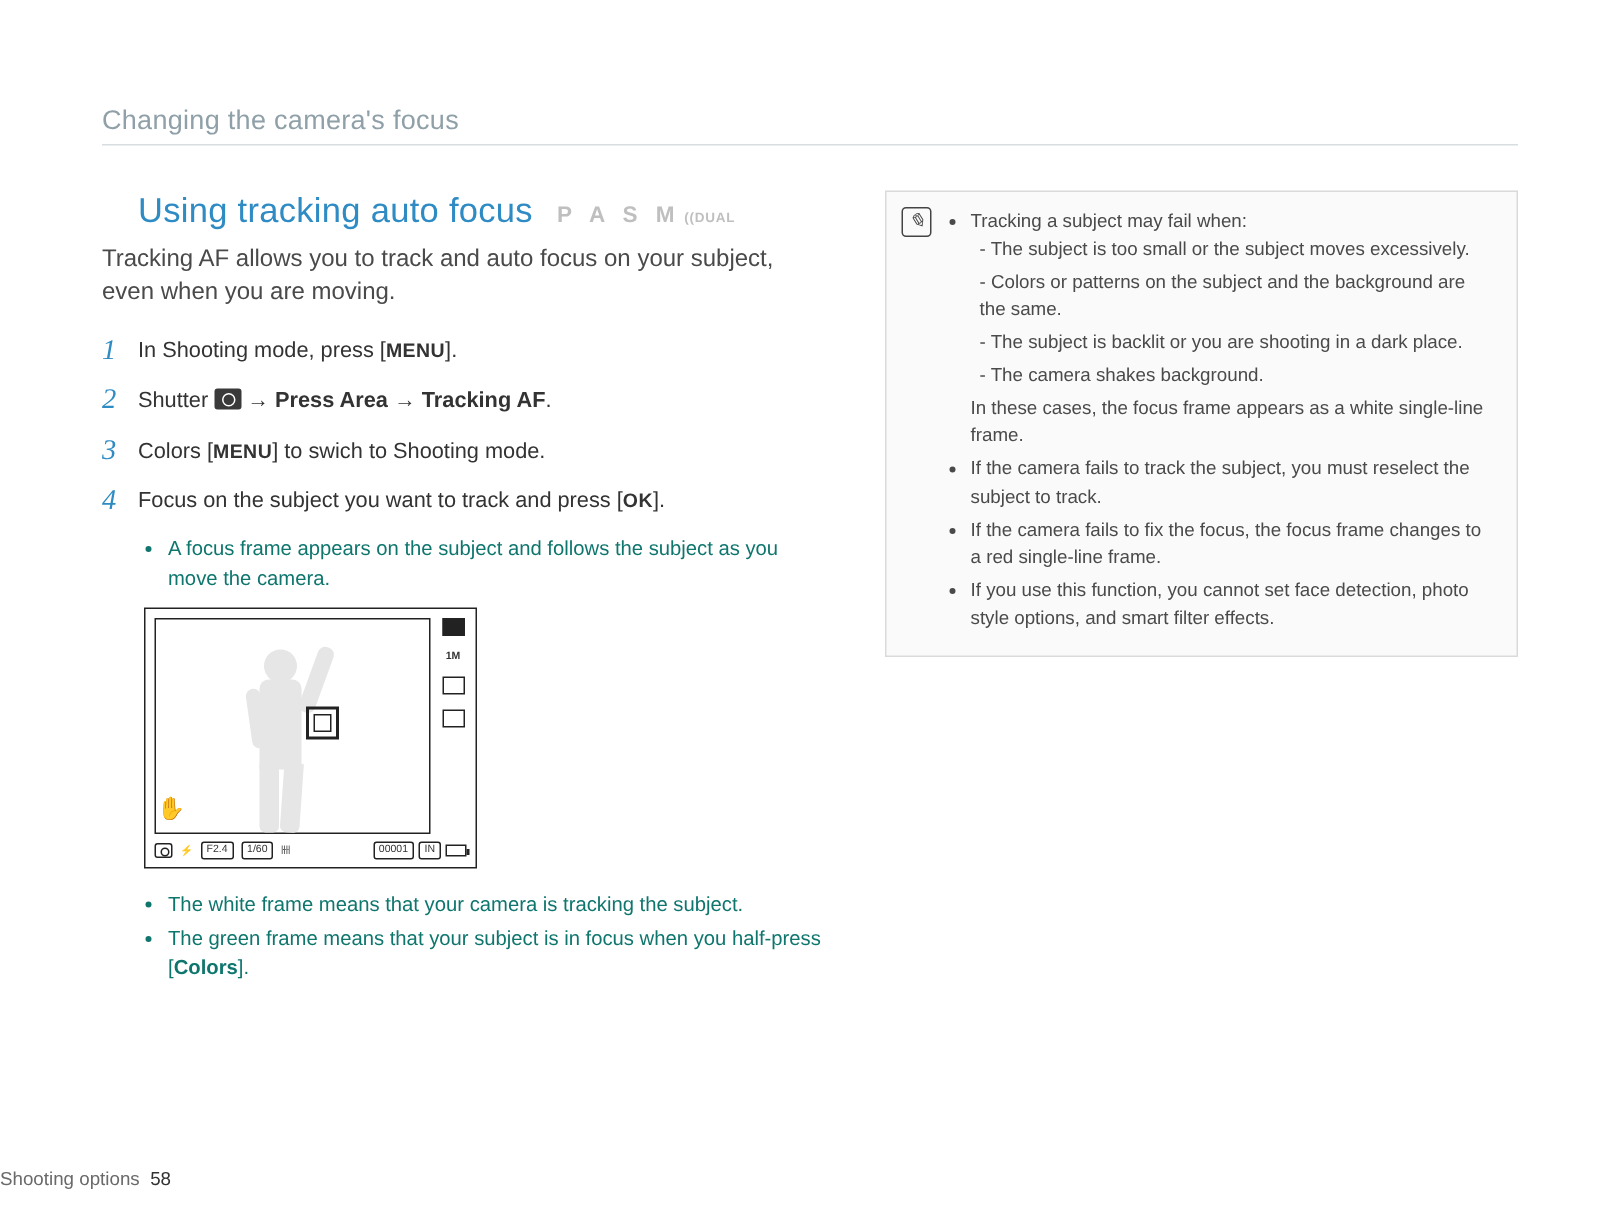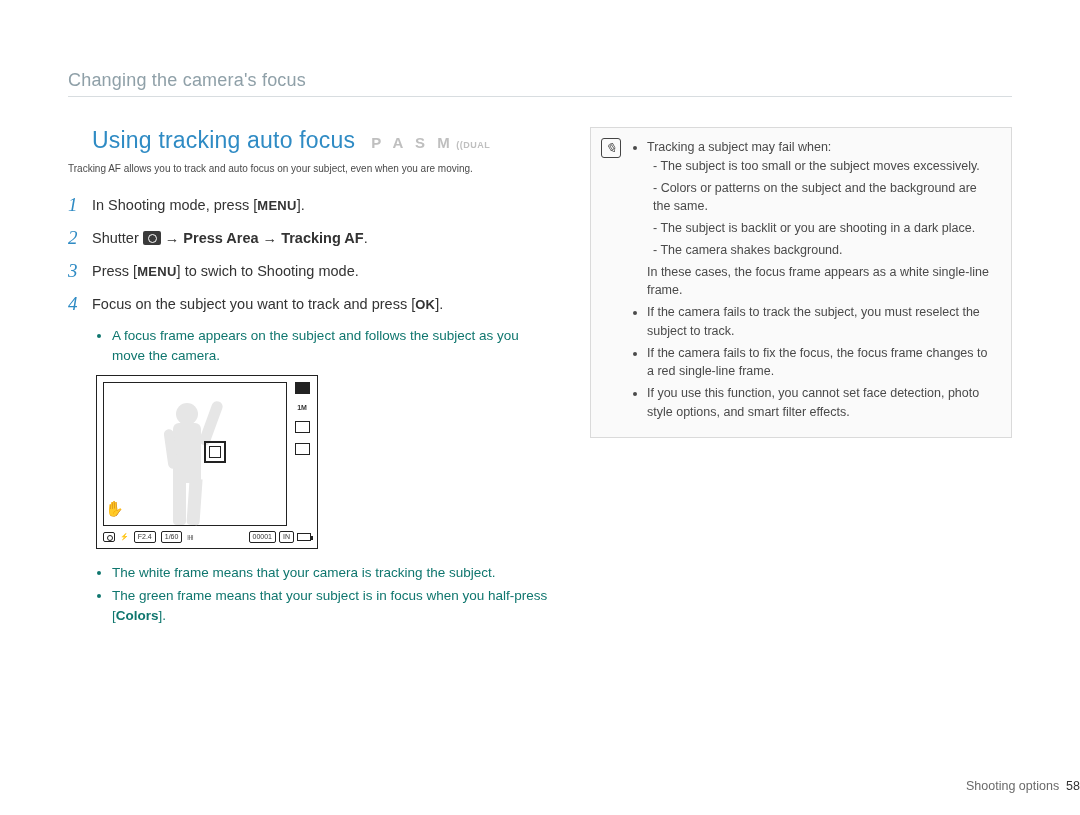--- a/index.html
+++ b/index.html
@@ -49,21 +49,21 @@
     letter-spacing: 4px;
     font-weight: 600;
     text-align: center;
   }
   .dual-icon {
     font-size: 9px;
     letter-spacing: 0.5px;
     margin-left: -2px;
   }
   .intro {
-    font-size: 10px;
+    font-size: 16px;
     color: #4a4a4a;
     line-height: 1.35;
     margin-bottom: 18px;
   }
   .step {
     display: flex;
     gap: 10px;
     margin-bottom: 10px;
     font-size: 14.5px;
     color: #333;
@@ -207,21 +207,21 @@
     font-size: 14px;
   }
   .note-box ul { list-style: disc; margin-left: 14px; }
   .note-box ul ul { list-style: none; margin-left: 6px; }
   .note-box ul ul li::before { content: "- "; }
   .note-box li { margin-bottom: 3px; }
   .footer {
     position: absolute;
     bottom: 22px;
     left: 0; right: 0;
-    text-align: right;
+    text-align: left;
     font-size: 12.5px;
     color: #6a6a6a;
   }
   .footer .pg { color: #333; }
 </style>
 </head>
 <body>
 
 <div class="breadcrumb">Changing the camera's focus</div>
 <hr class="rule">
@@ -249,21 +249,21 @@
     <div class="step">
       <div class="step-num">2</div>
       <div>
         <span>Shutter </span><span class="ic-cam"></span><span class="arrow"> → </span><span class="bold">Press Area</span><span class="arrow"> → </span><span class="bold">Tracking AF</span><span>.</span>
       </div>
     </div>
 
     <div class="step">
       <div class="step-num">3</div>
       <div>
-        <span>Press [</span><span class="ic-menu">MENU</span><span>] to swich to Shooting mode.</span>
+        <span>Colors [</span><span class="ic-menu">MENU</span><span>] to swich to Shooting mode.</span>
       </div>
     </div>
 
     <div class="step">
       <div class="step-num">4</div>
       <div>
         <span>Focus on the subject you want to track and press [</span><span class="ic-ok">OK</span><span>].</span>
       </div>
     </div>
 

